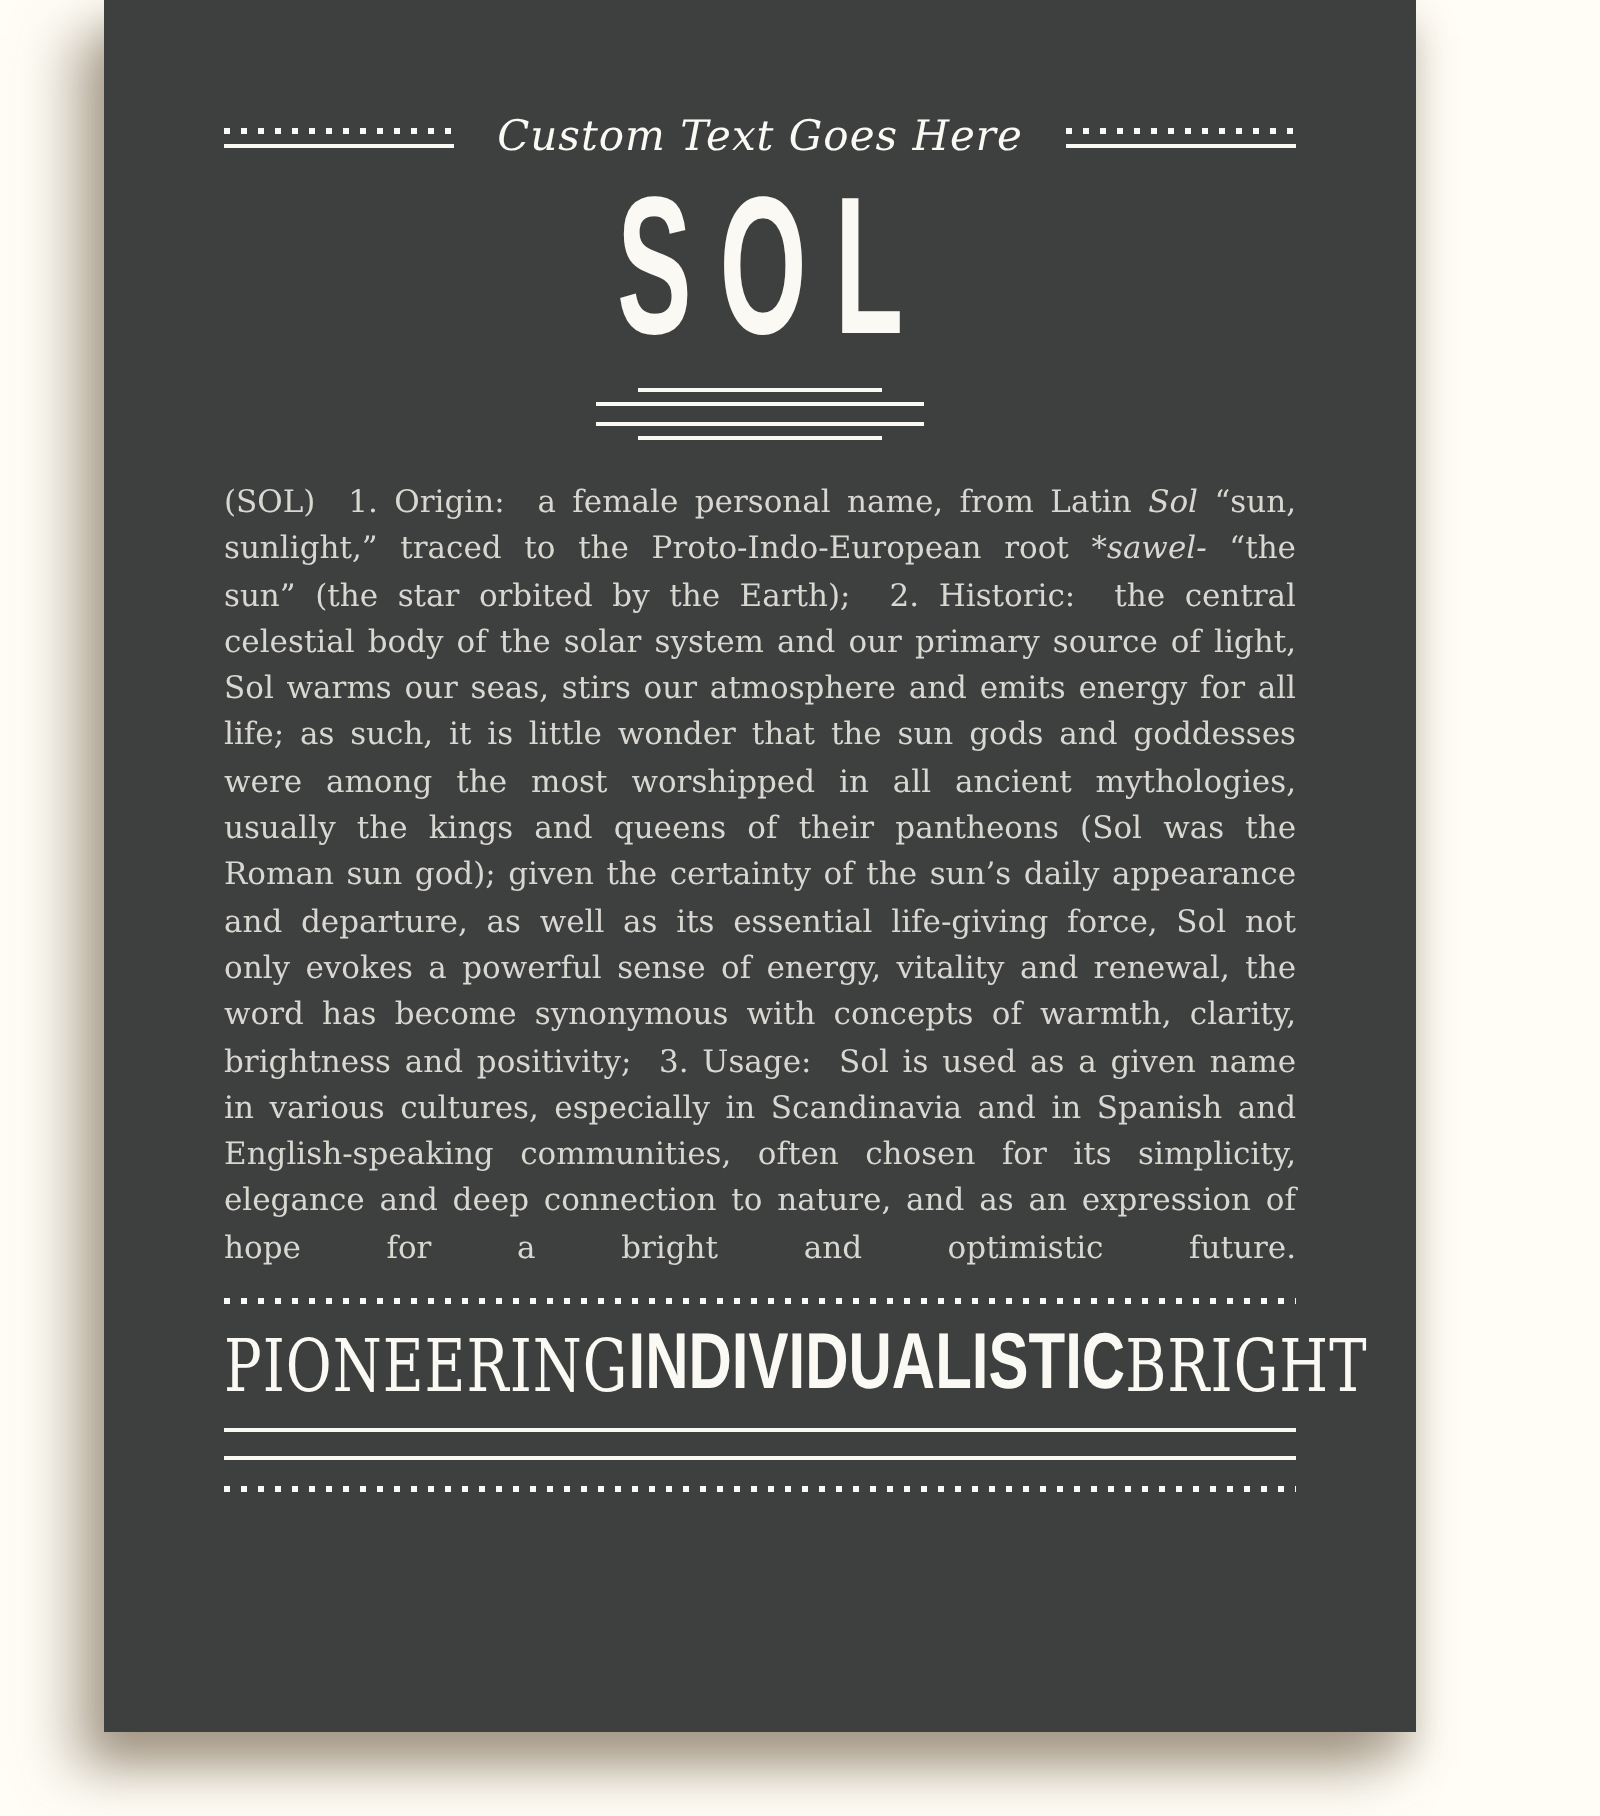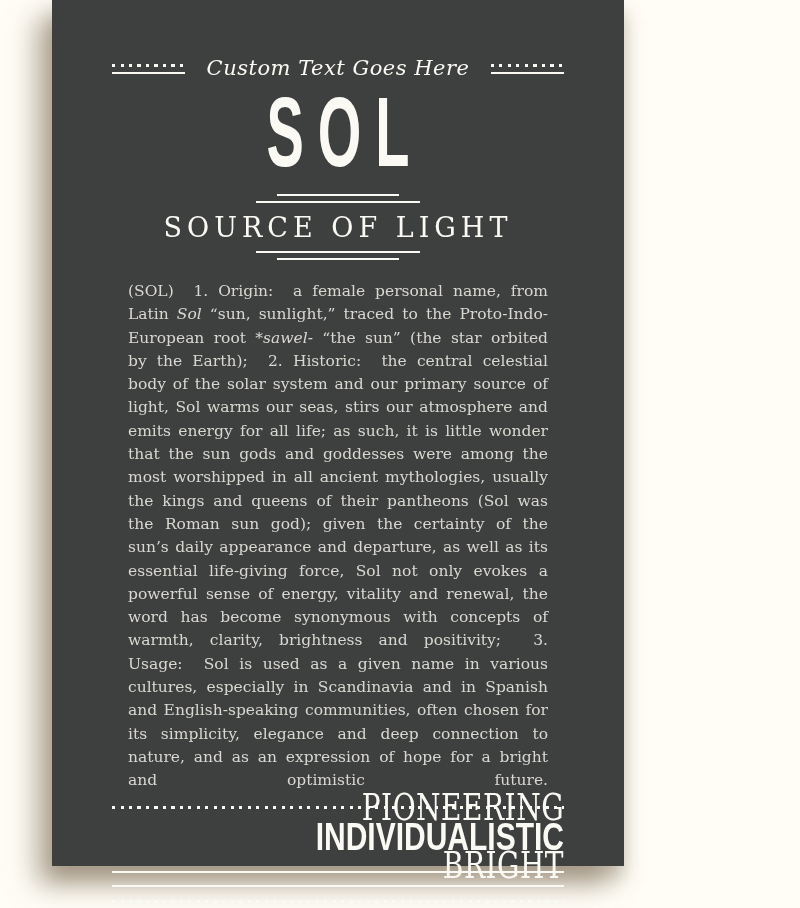--- a/index.html
+++ b/index.html
@@ -13,21 +13,21 @@
   body {
     width: 800px; height: 908px;
     background: var(--page-bg);
     font-family: "DejaVu Serif", serif;
     overflow: hidden;
     position: relative;
   }
   .card {
     position: absolute;
     left: 52px; top: 0;
-    width: 572px; height: 866px;
+    width: 656px; height: 866px;
     background: var(--card-bg);
     box-shadow: -16px 18px 26px rgba(125, 110, 88, 0.55),
                  0 12px 18px rgba(125, 110, 88, 0.38);
     padding: 0 60px;
   }
   
   .header {
     margin-top: 54px;
     display: flex;
     align-items: center;
@@ -76,46 +76,45 @@
     margin-top: 9px;
     text-align: center;
     font-family: "DejaVu Serif", serif;
     font-size: 27px;
     letter-spacing: 5px;
     color: var(--ink);
     white-space: nowrap;
   }
   
   .definition {
-    margin: 20px 16px 0;
+    margin: 20px 0 0;
     color: var(--body-ink);
     font-size: 15.5px;
     line-height: 23.3px;
     text-align: justify;
     text-align-last: justify;
     word-spacing: 1px;
   }
   .definition em { font-style: italic; }
   
   .dotsep {
     height: 3px;
     margin-top: 13px;
     background-image: repeating-linear-gradient(90deg, var(--ink) 0 3px, transparent 3px 8.5px);
     background-size: 100% 3px;
     background-repeat: no-repeat;
   }
   .dotsep.bottom { margin-top: 13px; }
   
   .trait-row {
     display: flex;
-    justify-content: center;
+    justify-content: space-between;
     align-items: flex-end;
     height: 34px;
     margin-top: 16px;
-    flex-direction: column;
   }
   .tw-slab {
     font-family: "DejaVu Serif", serif;
     font-size: 28px;
     line-height: 28px;
     letter-spacing: 0.5px;
     color: var(--ink);
     display: inline-block;
     transform: scaleY(1.3);
     transform-origin: center bottom;
@@ -146,21 +145,20 @@
     <div class="dotline"></div>
   </div>
 
   <div class="title-row">
     <span class="title">SOL</span>
   </div>
 
   <div class="rule-short"></div>
   <div class="rule-long"></div>
 
-  <div class="subtitle">SOURCE OF LIGHT</div>
 
   <div class="rule-long below"></div>
   <div class="rule-short below"></div>
 
   <p class="definition" id="definition"><span>(SOL)&nbsp; 1. Origin:&nbsp; a female personal name, from Latin </span><em>Sol</em><span> “sun, sunlight,” traced to the Proto-Indo-European root </span><em>*sawel-</em><span> “the sun” (the star orbited by the Earth);&nbsp; 2. Historic:&nbsp; the central celestial body of the solar system and our primary source of light, Sol warms our seas, stirs our atmosphere and emits energy for all life; as such, it is little wonder that the sun gods and goddesses were among the most worshipped in all ancient mythologies, usually the kings and queens of their pantheons (Sol was the Roman sun god); given the certainty of the sun’s daily appearance and departure, as well as its essential life-giving force, Sol not only evokes a powerful sense of energy, vitality and renewal, the word has become synonymous with concepts of warmth, clarity, brightness and positivity;&nbsp; 3. Usage:&nbsp; Sol is used as a given name in various cultures, especially in Scandinavia and in Spanish and English-speaking communities, often chosen for its simplicity, elegance and deep connection to nature, and as an expression of hope for a bright and optimistic future.</span></p>
 
   <div class="dotsep"></div>
 
   <div id="traits">
       <div class="trait-row">

